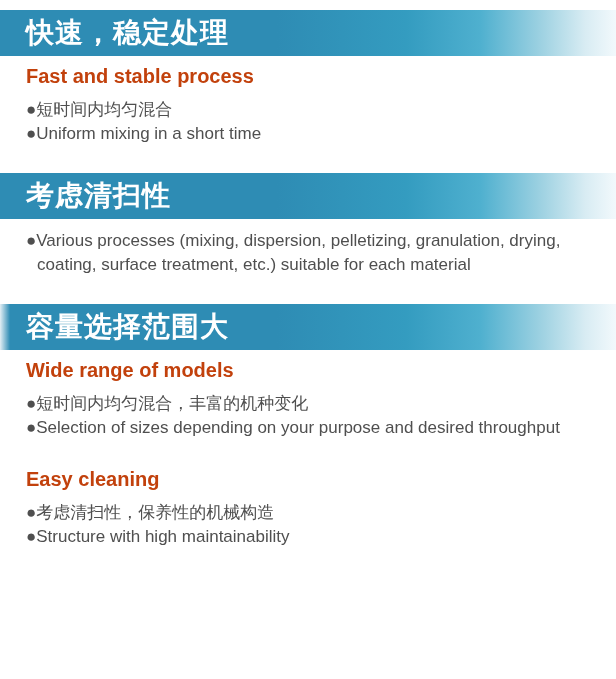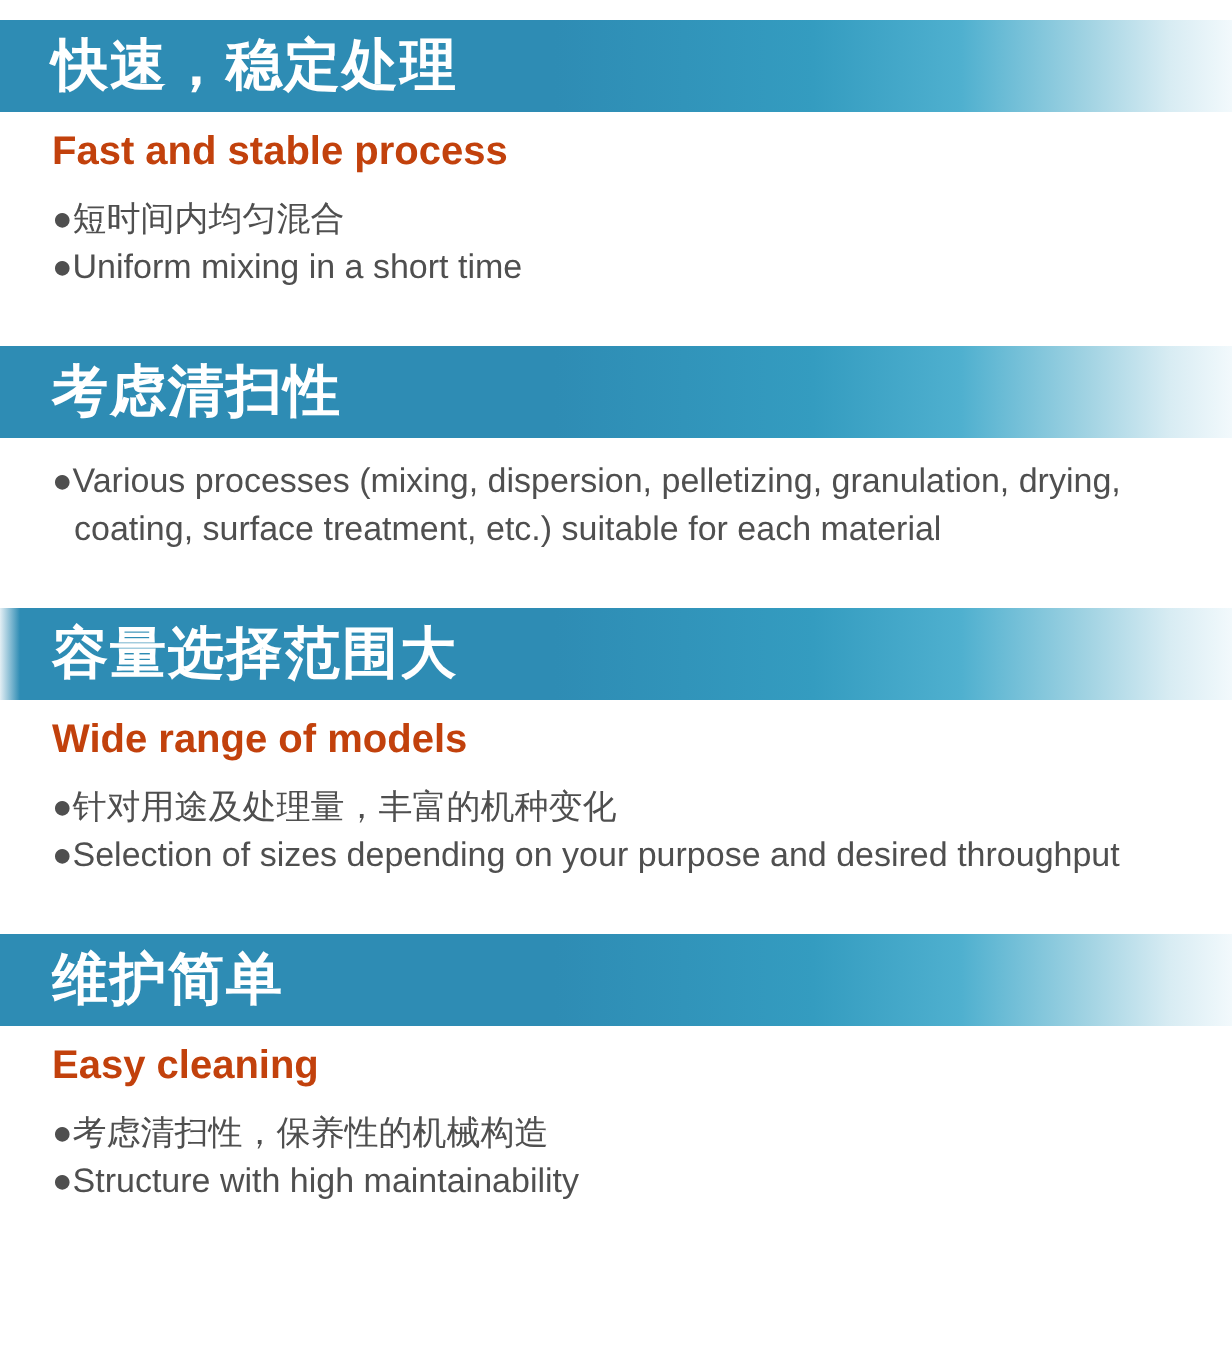--- a/index.html
+++ b/index.html
@@ -62,29 +62,26 @@
 coating, surface treatment, etc.) suitable for each material</li>
     </ul>
   </div>
 
   <div class="section">
     <div class="header-bar light-left">
       <h2 class="title-zh">容量选择范围大</h2>
     </div>
     <h3 class="title-en">Wide range of models</h3>
     <ul class="bullets">
-      <li>●针对用途及处理量，丰富的机种变化</li>
+      <li>●短时间内均匀混合，丰富的机种变化</li>
       <li>●Selection of sizes depending on your purpose and desired throughput</li>
     </ul>
   </div>
 
   <div class="section">
-    <div class="header-bar">
-      <h2 class="title-zh">维护简单</h2>
-    </div>
     <h3 class="title-en">Easy cleaning</h3>
     <ul class="bullets">
       <li>●考虑清扫性，保养性的机械构造</li>
       <li>●Structure with high maintainability</li>
     </ul>
   </div>
 
 </div>
 
 </body></html>

